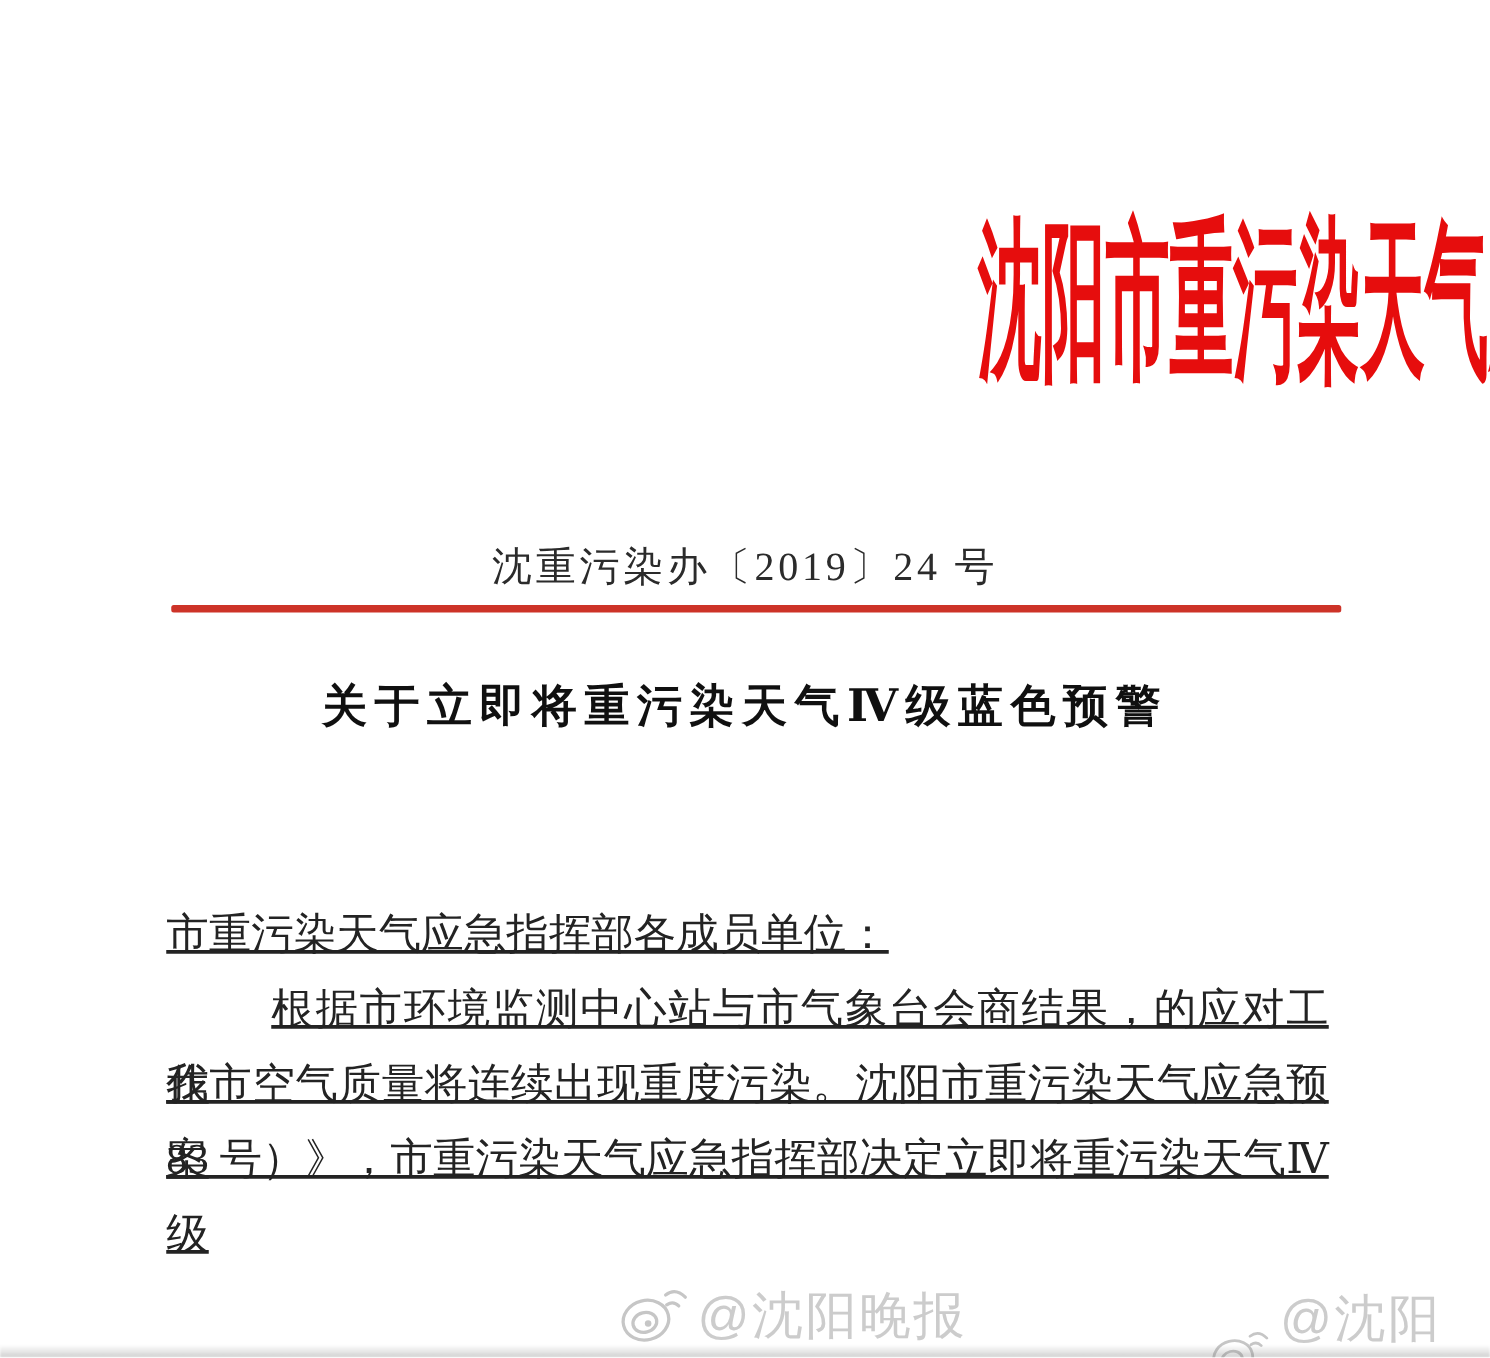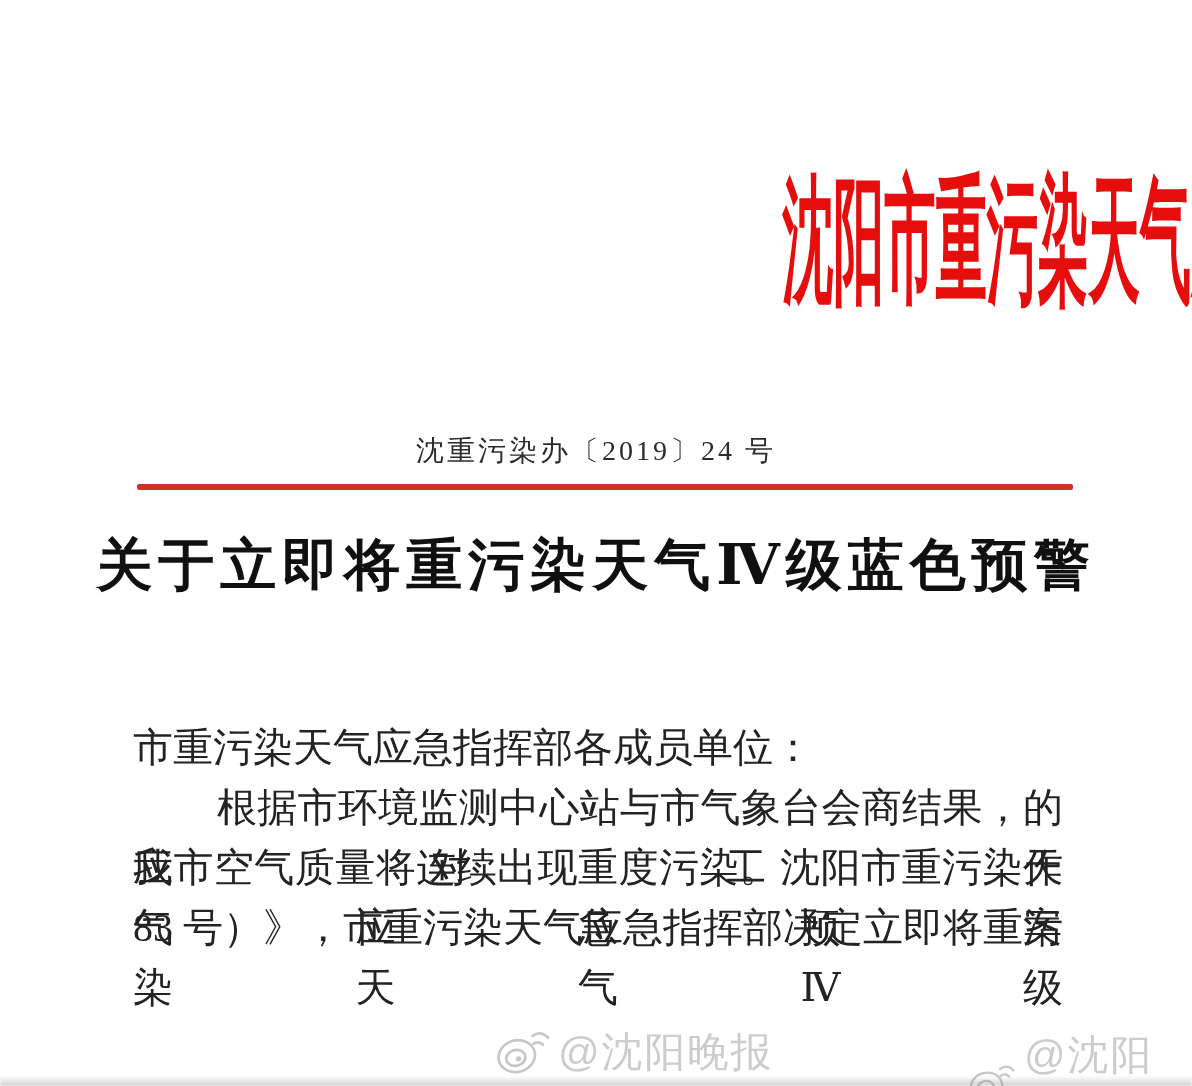--- a/index.html
+++ b/index.html
@@ -39,21 +39,21 @@
     white-space: nowrap;
   }
 
   
   .doc-number {
     position: absolute;
     top: 432px;
     left: 0;
     width: 100%;
     text-align: center;
-    font-size: 28px;
+    font-size: 32px;
     letter-spacing: 3px;
     color: #2b2b2b;
   }
 
   
   .red-rule {
     position: absolute;
     top: 484px;
     left: 137px;
     width: 936px;
@@ -63,34 +63,35 @@
   }
 
   
   .notice-title {
     position: absolute;
     top: 533px;
     left: 0;
     width: 100%;
     text-align: center;
     font-weight: bold;
-    font-size: 56px;
+    font-size: 36px;
     line-height: 64px;
     letter-spacing: 6px;
     color: #101010;
   }
 
   
   .body-block {
     position: absolute;
     top: 718px;
     left: 133px;
     width: 930px;
-    font-size: 40px;
+    font-size: 34px;
     color: #232323;
+    text-decoration: underline;
   }
   .body-line {
     height: 60px;
     line-height: 60px;
     white-space: nowrap;
   }
   .body-line.justify {
     white-space: normal;
     text-align: justify;
     text-align-last: justify;

